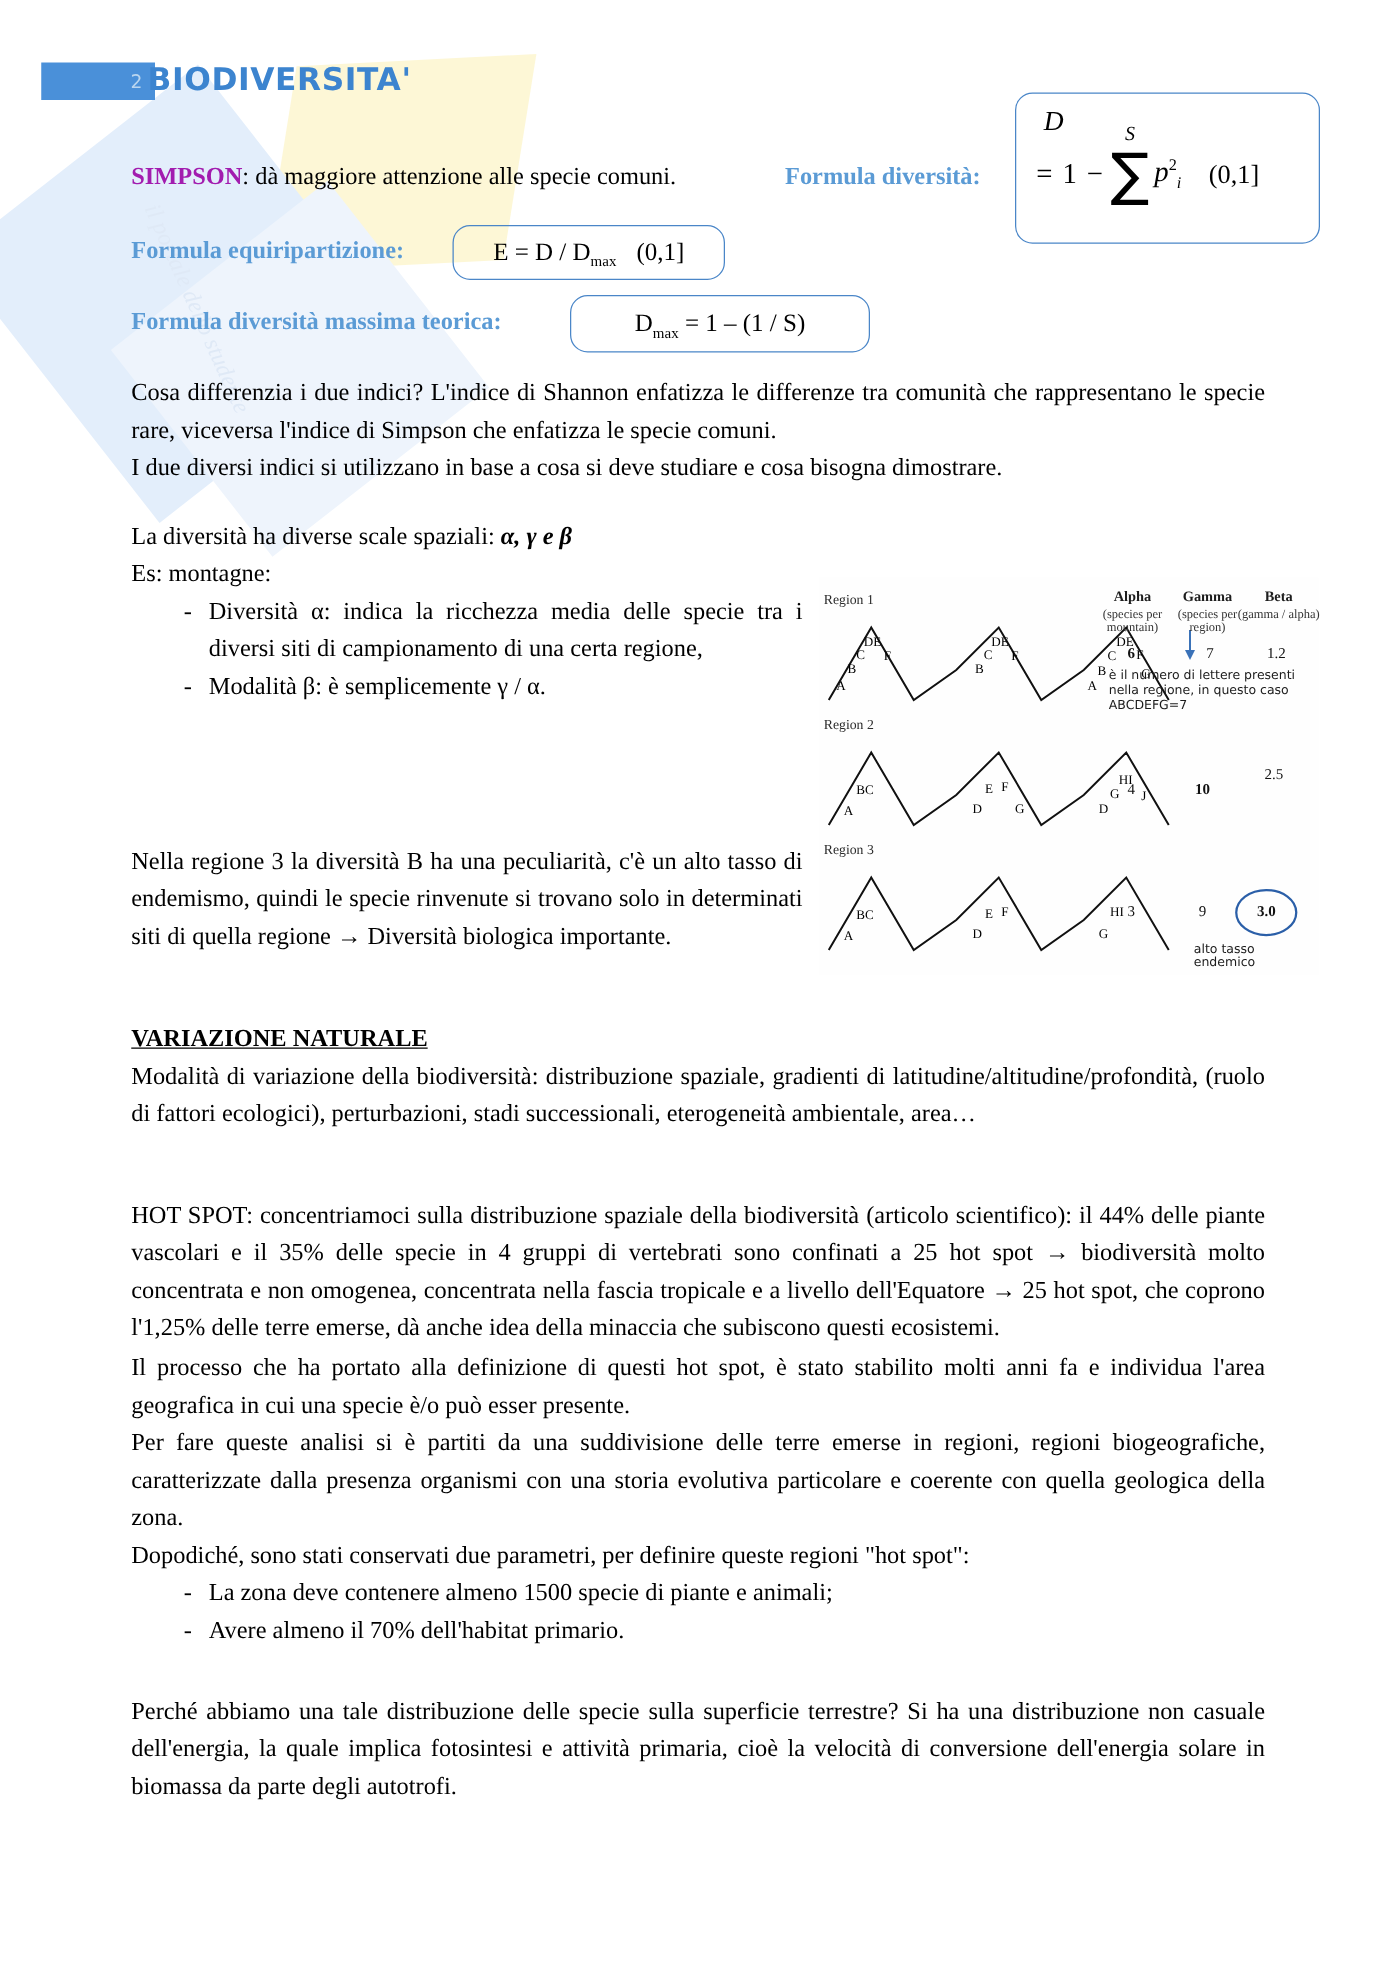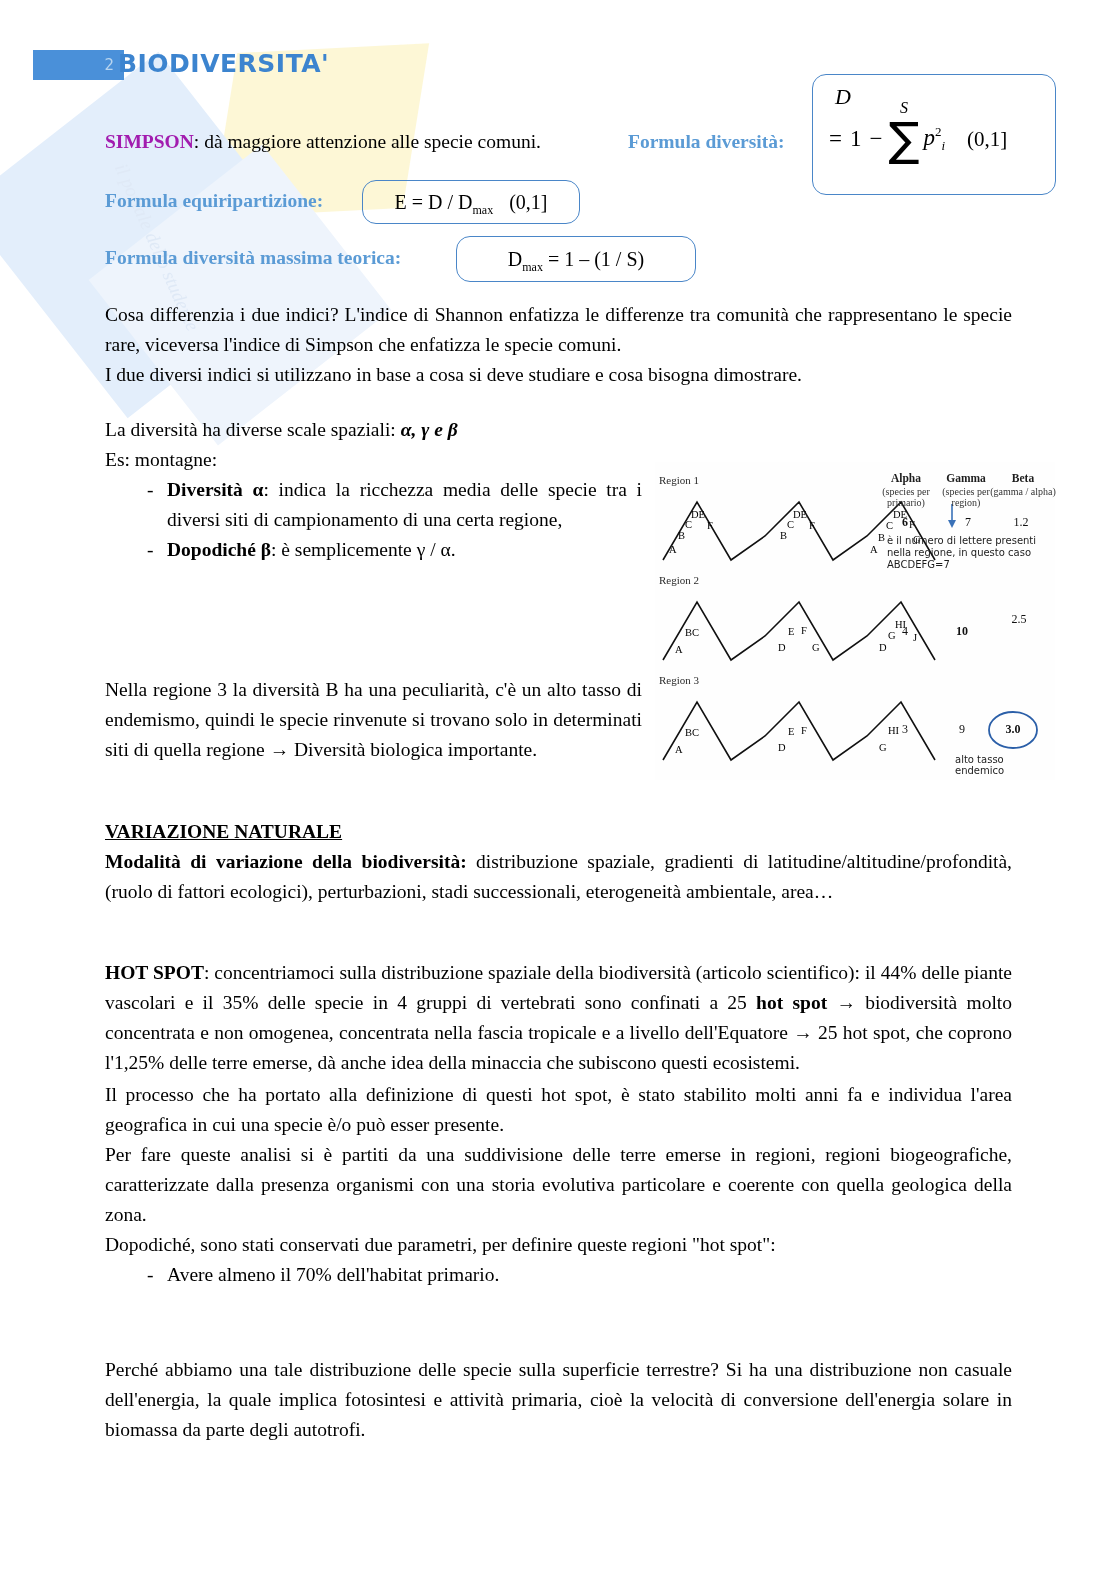--- a/index.html
+++ b/index.html
@@ -212,21 +212,21 @@
   
   .para {
     position: absolute;
     font-family: "Liberation Serif", serif;
     font-size: 19.5px;
     line-height: 30px;
     color: #000;
     text-align: justify;
   }
   .para.nojust { text-align: left; }
-  b.bold { font-weight: bold; margin-top: 24px; }
+  b.bold { font-weight: normal; margin-top: 24px; }
   .ital { font-style: italic; font-weight: bold; }
 
   .bullets { position: absolute; }
   .bullet {
     position: relative;
     font-family: "Liberation Serif", serif;
     font-size: 19.5px;
     line-height: 30px;
     text-align: justify;
     padding-left: 62px;
@@ -350,21 +350,21 @@
     </div>
 
     <div class="para" style="left:105px; top:300px; width:907px;">Cosa differenzia i due indici? L'indice di Shannon enfatizza le differenze tra comunità che rappresentano le specie rare, viceversa l'indice di Simpson che enfatizza le specie comuni.</div>
     <div class="para nojust" style="left:105px; top:360px; width:907px;">I due diversi indici si utilizzano in base a cosa si deve studiare e cosa bisogna dimostrare.</div>
 
     <div class="para nojust" style="left:105px; top:415px; width:640px;"><span>La diversità ha diverse scale spaziali: </span><span class="ital">α, γ e β</span></div>
     <div class="para nojust" style="left:105px; top:445px; width:640px;">Es: montagne:</div>
 
     <div class="bullets" style="left:105px; top:475px; width:537px;">
       <div class="bullet"><b class="bold">Diversità α</b><span>: indica la ricchezza media delle specie tra i diversi siti di campionamento di una certa regione,</span></div>
-      <div class="bullet"><b class="bold">Dopodiché β</b><span>: è semplicemente γ / α.</span></div>
+      <div class="bullet"><b class="bold">Modalità β</b><span>: è semplicemente γ / α.</span></div>
     </div>
 
     <div class="para" style="left:105px; top:675px; width:537px;">Nella regione 3 la diversità B ha una peculiarità, c'è un alto tasso di endemismo, quindi le specie rinvenute si trovano solo in determinati siti di quella regione → Diversità biologica importante.</div>
 
     <div class="figure">
 
       <svg width="400" height="318" viewBox="0 0 400 318" style="position:absolute; left:0; top:0;">
 
         <polyline points="8,98 42,40 76,98 110,74 144,40 178,98 212,74 246,40 280,98" fill="none" stroke="#111" stroke-width="1.6"></polyline>
 
@@ -417,21 +417,21 @@
       <span class="sp-letter" style="left:30px; top:265px;">BC</span>
 
       <span class="sp-letter" style="left:123px; top:280px;">D</span>
       <span class="sp-letter" style="left:133px; top:264px;">E</span>
       <span class="sp-letter" style="left:146px; top:263px;">F</span>
 
       <span class="sp-letter" style="left:224px; top:280px;">G</span>
       <span class="sp-letter" style="left:233px; top:263px;">HI</span>
 
       <div class="fig-hd" style="left:215px; top:10px; width:72px;">Alpha</div>
-      <div class="fig-sub" style="left:213px; top:24px; width:76px;">(species per primario)</div>
+      <div class="fig-sub" style="left:213px; top:24px; width:76px;">(species per mountain)</div>
 
       <div class="fig-hd" style="left:275px; top:10px; width:72px;">Gamma</div>
       <div class="fig-sub" style="left:274px; top:24px; width:74px;">(species per region)</div>
 
       <div class="fig-hd" style="left:337px; top:10px; width:62px;">Beta</div>
       <div class="fig-sub" style="left:335px; top:24px; width:66px;">(gamma / alpha)</div>
 
       <div class="fig-num" style="left:219px; top:53px; width:62px; font-weight:bold;">6</div>
       <div class="fig-num" style="left:287px; top:53px; width:52px;">7</div>
       <div class="fig-num" style="left:340px; top:53px; width:52px;">1.2</div>
@@ -455,19 +455,20 @@
 
     <div class="para" style="left:105px; top:958px; width:907px;"><b class="bold">HOT SPOT</b><span>: concentriamoci sulla distribuzione spaziale della biodiversità (articolo scientifico): il 44% delle piante vascolari e il 35% delle specie in 4 gruppi di vertebrati sono confinati a 25 </span><b class="bold">hot spot</b><span> → biodiversità molto concentrata e non omogenea, concentrata nella fascia tropicale e a livello dell'Equatore → 25 hot spot, che coprono l'1,25% delle terre emerse, dà anche idea della minaccia che subiscono questi ecosistemi.</span></div>
 
     <div class="para" style="left:105px; top:1080px; width:907px;">Il processo che ha portato alla definizione di questi hot spot, è stato stabilito molti anni fa e individua l'area geografica in cui una specie è/o può esser presente.</div>
 
     <div class="para" style="left:105px; top:1140px; width:907px;">Per fare queste analisi si è partiti da una suddivisione delle terre emerse in regioni, regioni biogeografiche, caratterizzate dalla presenza organismi con una storia evolutiva particolare e coerente con quella geologica della zona.</div>
 
     <div class="para nojust" style="left:105px; top:1230px; width:907px;">Dopodiché, sono stati conservati due parametri, per definire queste regioni "hot spot":</div>
 
     <div class="bullets" style="left:105px; top:1260px; width:907px;">
+      <div class="bullet"><span>La zona deve contenere almeno 1500 specie di piante e animali;</span></div>
       <div class="bullet"><span>Avere almeno il 70% dell'habitat primario.</span></div>
     </div>
 
     <div class="para" style="left:105px; top:1355px; width:907px;">Perché abbiamo una tale distribuzione delle specie sulla superficie terrestre? Si ha una distribuzione non casuale dell'energia, la quale implica fotosintesi e attività primaria, cioè la velocità di conversione dell'energia solare in biomassa da parte degli autotrofi.</div>
 
   </div>
 </div>
 
 </body></html>

